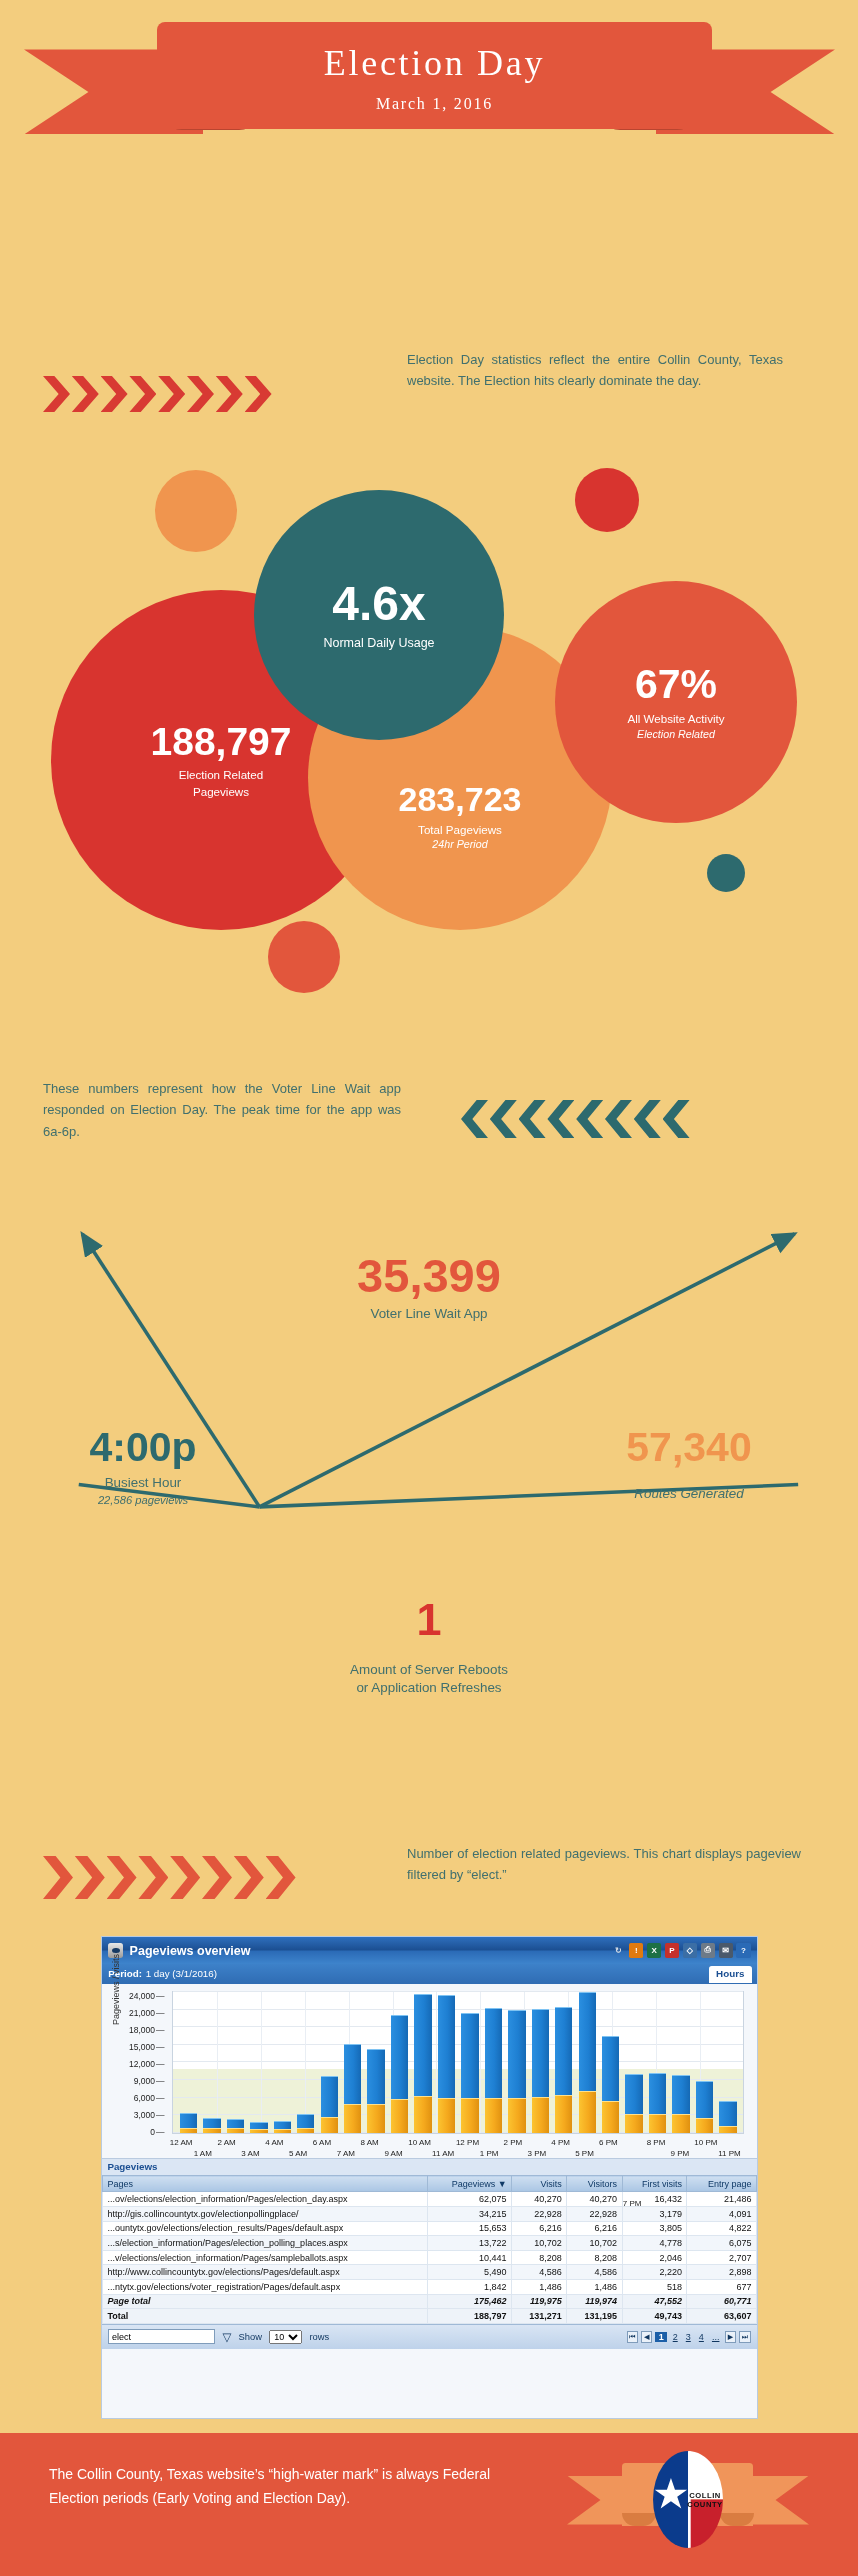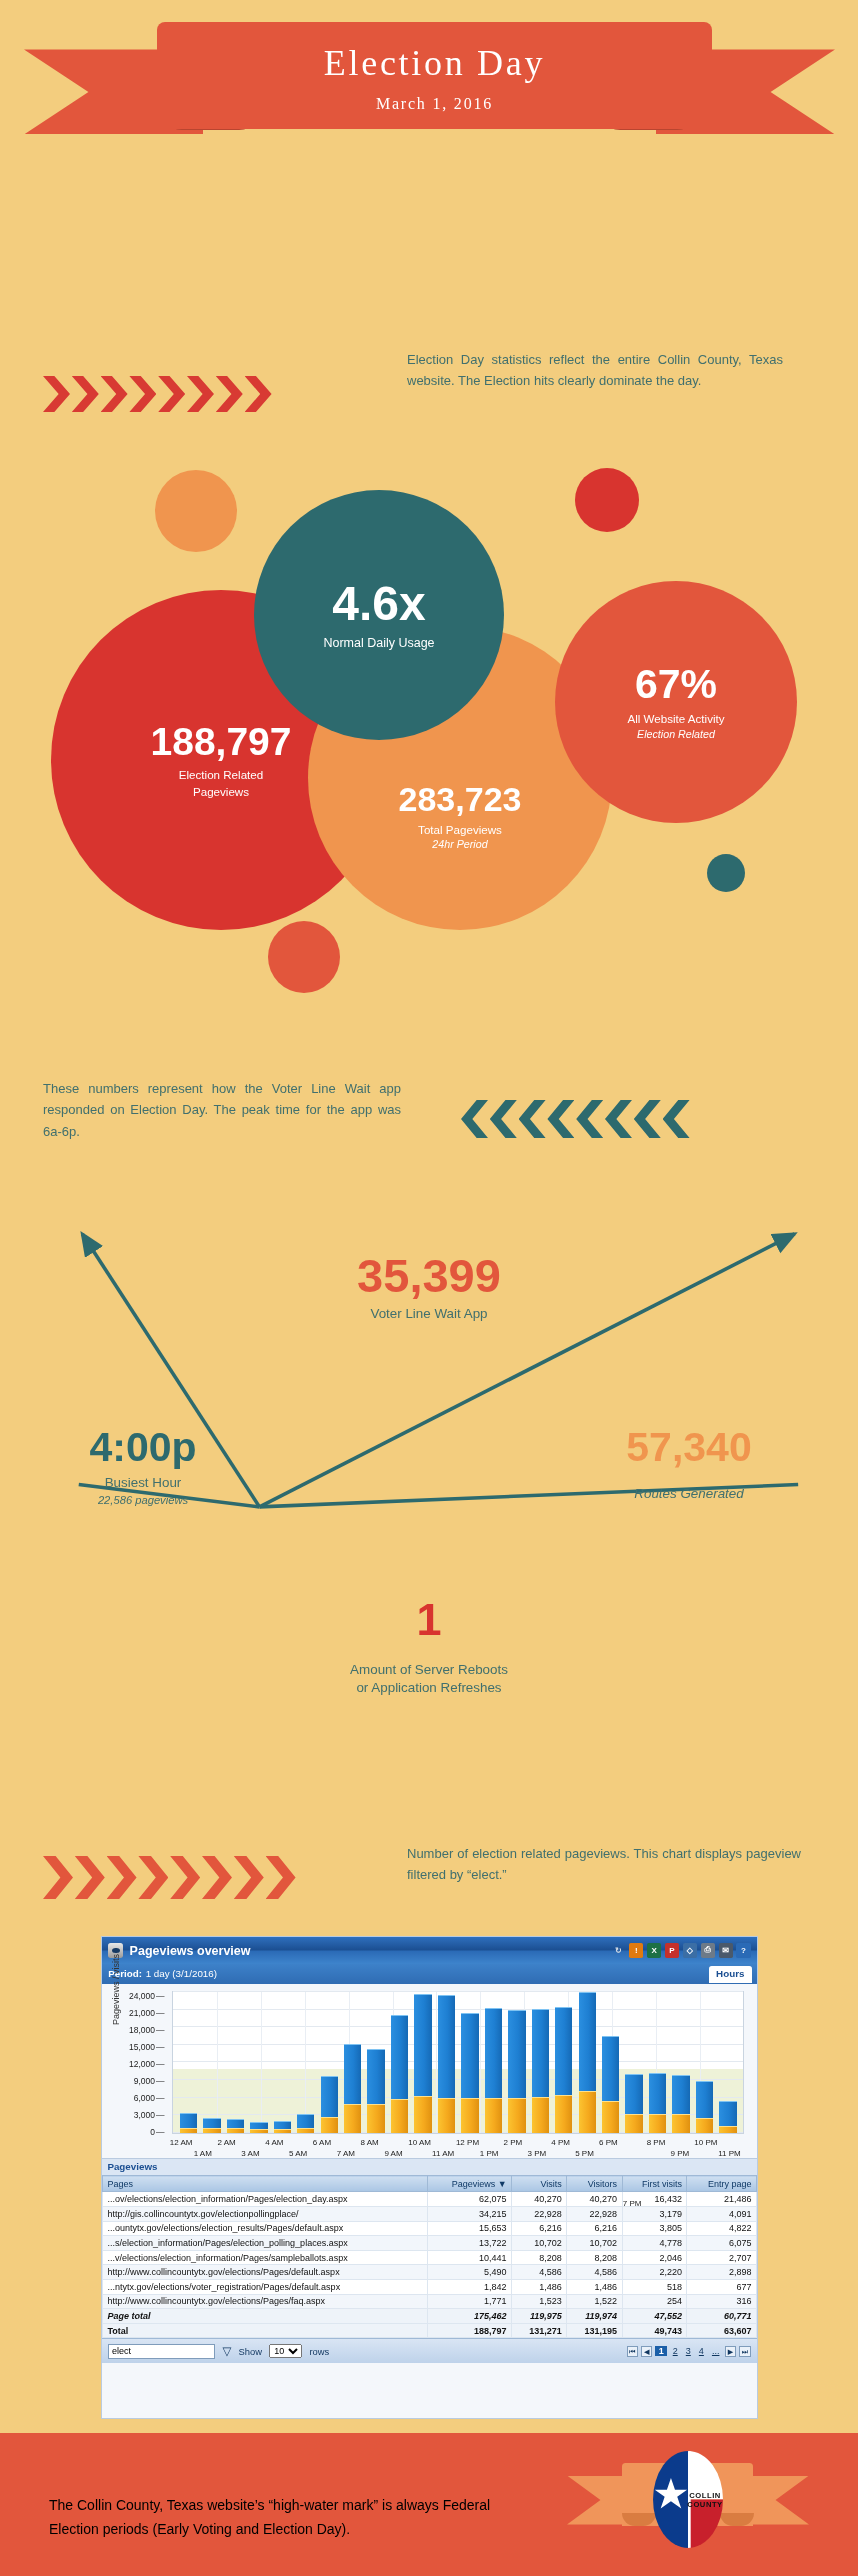--- a/index.html
+++ b/index.html
@@ -155,22 +155,22 @@
           display:flex; align-items:center; justify-content:center; font-size:7.2px; color:#10365f;}
   .pnum { padding: 0 2.7px; color:#10365f; text-decoration: underline; }
   .pnum.cur { background:#1b5fa8; color:#fff; text-decoration:none; font-weight:bold; padding:0 3.6px;}
 
   
   .footer {
     position: absolute; left: 0; bottom: 0; width: 859px; height: 143px;
     background: #e2563c;
   }
   .footer p {
-    position:absolute; left: 49px; top: 30px; width: 483px; color:#000000;
-    font-size: 14px; line-height: 1.7; margin-top: 31px;
+    position:absolute; left: 49px; top: 30px; width: 483px; color:#ffffff;
+    font-size: 14px; line-height: 1.7;
   }
   .foot-ribbon { position:absolute; right: 50px; top: 30px; width: 242px; height: 76px; }
   .fr-tail { position:absolute; top: 12.5px; width: 93px; height: 49px; background:#f0955a; }
   .fr-tail.l { left: 0;  clip-path: polygon(0 0,100% 0,100% 100%,0 100%,36% 50%); }
   .fr-tail.r { right: 0; clip-path: polygon(0 0,100% 0,64% 50%,100% 100%,0 100%); }
   .fr-mid { position:absolute; left: 55px; top: 0; width: 131px; height: 63px; background:#f0955a; border-radius:3.6px 3.6px 0 0;}
   .fr-fold { position:absolute; top: 50px; width: 34px; height: 12.5px; background:#d97c41; border-radius:0 0 16px 16px;}
   .fr-fold.l { left: 55px; } .fr-fold.r { right: 55px; }
   .seal { position:absolute; left: 86px; top: -11.6px; width: 70px; height: 97px; }
 </style>
@@ -540,28 +540,20 @@
           <td>2,898</td>
         </tr>
         <tr>
           <td class="l">...ntytx.gov/elections/voter_registration/Pages/default.aspx</td>
           <td>1,842</td>
           <td>1,486</td>
           <td>1,486</td>
           <td>518</td>
           <td>677</td>
         </tr>
-        <tr>
-          <td class="l">http://www.collincountytx.gov/elections/Pages/faq.aspx</td>
-          <td>1,771</td>
-          <td>1,523</td>
-          <td>1,522</td>
-          <td>254</td>
-          <td>316</td>
-        </tr>
         <tr class="tot-page">
           <td class="l">Page total</td>
           <td>175,462</td>
           <td>119,975</td>
           <td>119,974</td>
           <td>47,552</td>
           <td>60,771</td>
         </tr>
         <tr class="tot">
           <td class="l">Total</td>

